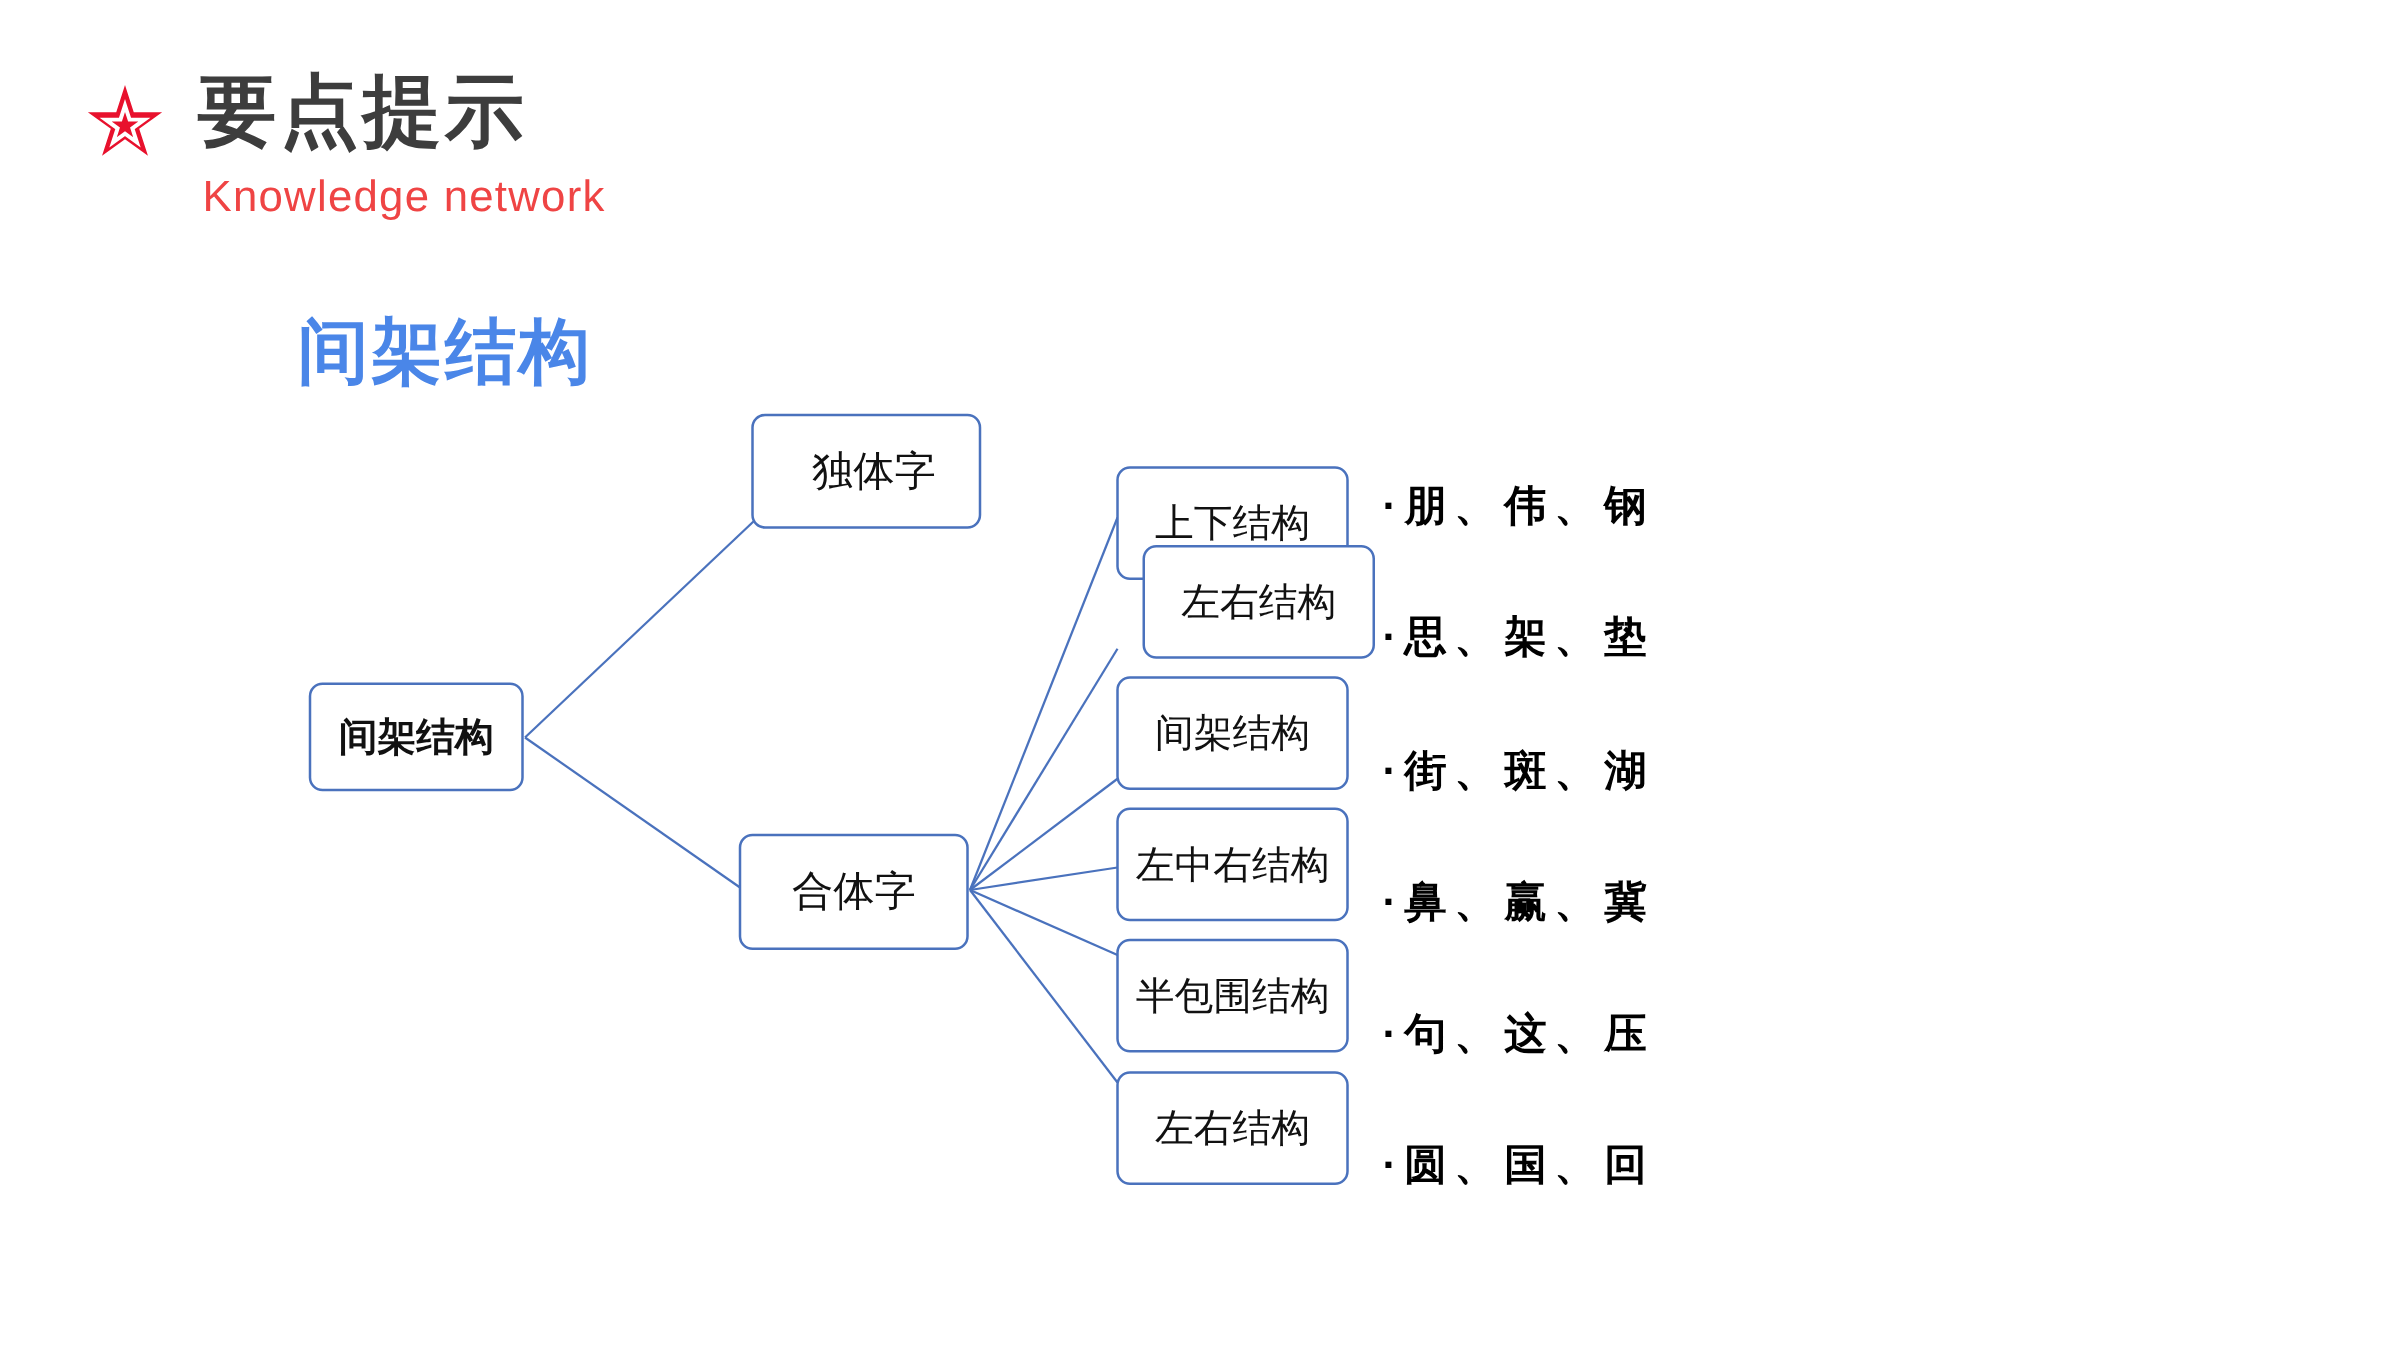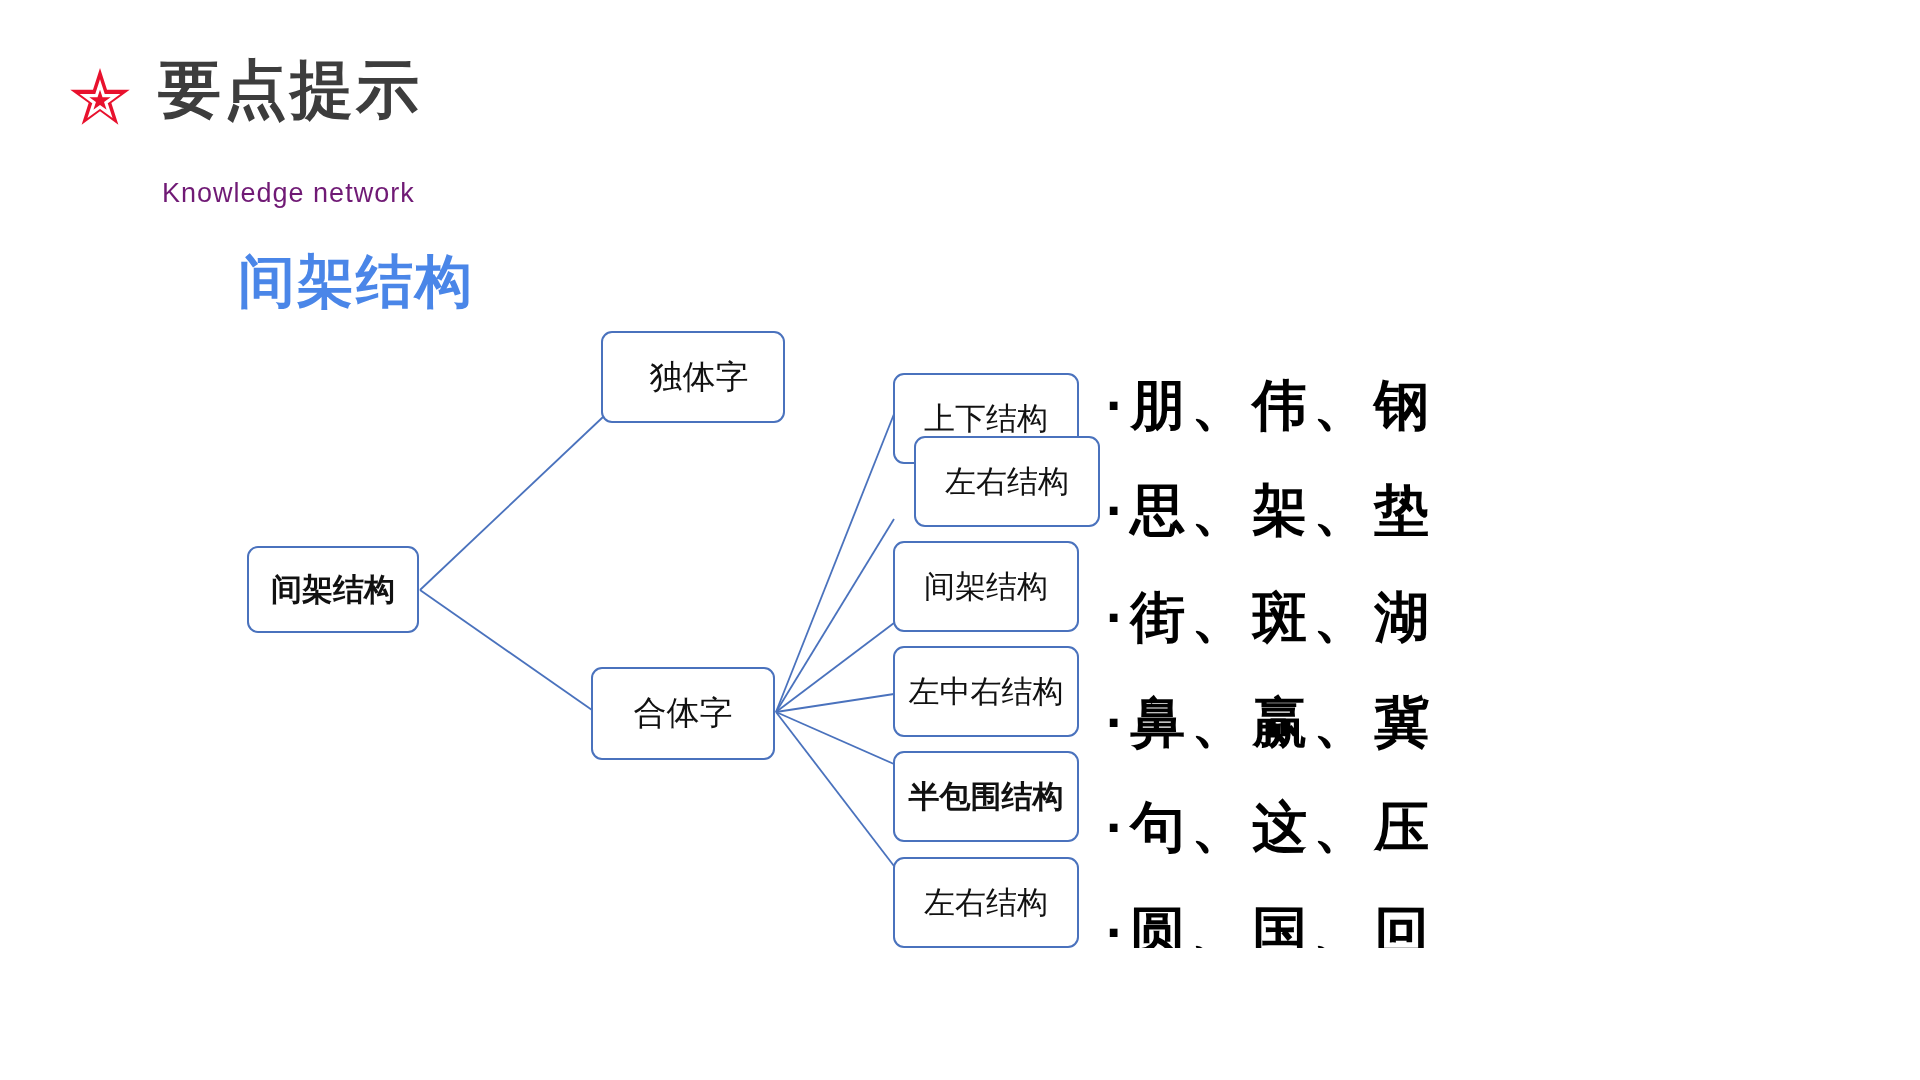--- a/index.html
+++ b/index.html
@@ -13,21 +13,21 @@
   }
   
   .star-icon{position:absolute;left:66px;top:62px;width:68px;height:72px;}
   .page-title{
     position:absolute;left:158px;top:52px;
     font-size:63px;font-weight:900;letter-spacing:3px;
     color:#3d3d3d;line-height:1.2;white-space:nowrap;
   }
   .page-subtitle{
     position:absolute;left:162px;top:138px;
-    font-size:27px;color:#701a75;letter-spacing:1px;white-space:nowrap;margin-top:40px;
+    font-size:35px;color:#ef4444;letter-spacing:1px;white-space:nowrap;
   }
   
   .section-heading{
     position:absolute;left:238px;top:244px;
     font-size:57px;font-weight:bold;letter-spacing:2px;
     color:#4a86e8;white-space:nowrap;
   }
   
   #connectors{position:absolute;left:0;top:0;width:1920px;height:1080px;}
   .node{
@@ -39,25 +39,25 @@
     box-sizing:border-box;
   }
   .node-root{left:247px;top:546px;width:172px;height:87px;font-weight:bold;font-size:31px;}
   .node-single{left:601px;top:331px;width:184px;height:92px;padding-left:12px;}
   .node-compound{left:591px;top:667px;width:184px;height:93px;}
   .node-s{left:893px;width:186px;height:91px;font-size:31px;}
   .node-s0{top:332px;margin-top:41px;}
   .node-s1{top:436px;margin-left:21px;}
   .node-s2{top:541px;}
   .node-s3{top:646px;}
-  .node-s4{top:751px;font-weight:bold;}
+  .node-s4{top:751px;}
   .node-s5{top:857px;}
   .examples{
     position:absolute;left:1106px;height:56px;
-    font-size:55px;font-weight:bold;letter-spacing:6px;
+    font-size:34px;font-weight:bold;letter-spacing:6px;
     color:#000;white-space:nowrap;line-height:56px;
   }
   .ex0{top:377px;}
   .ex1{top:482px;}
   .ex2{top:589px;}
   .ex3{top:694px;}
   .ex4{top:799px;}
   .ex5{top:904px;}
 </style>
 </head>

